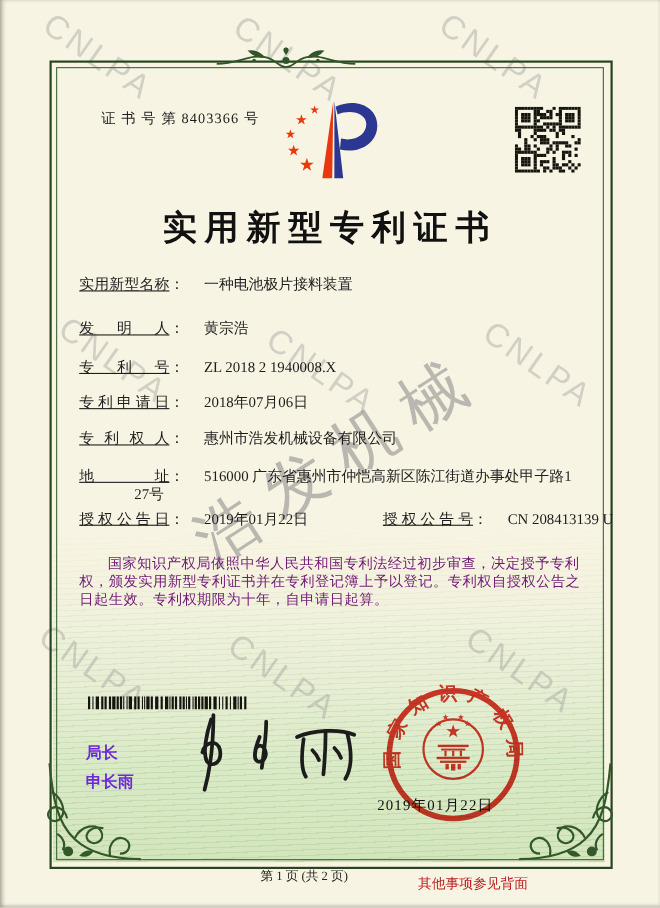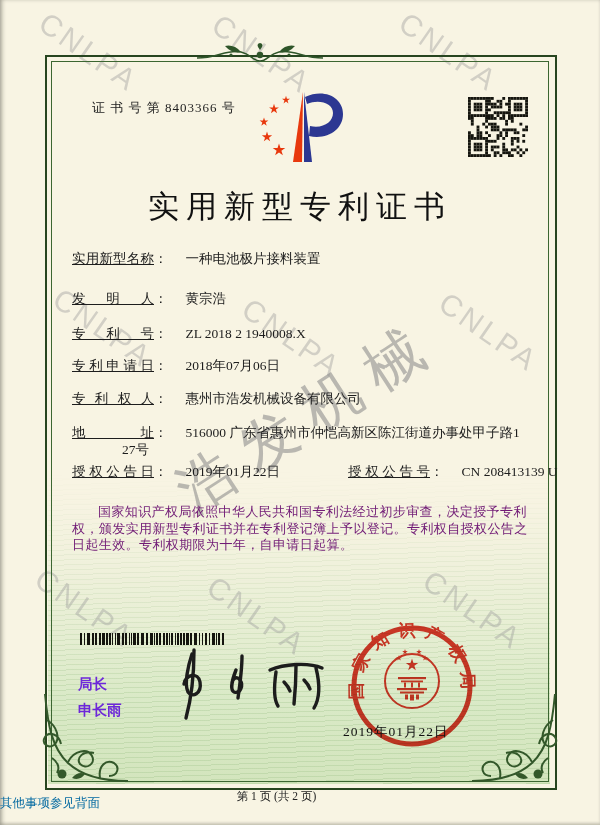--- a/index.html
+++ b/index.html
@@ -19,34 +19,34 @@
         linear-gradient(180deg, rgba(214,232,197,0) 0%, rgba(214,232,197,.55) 35%, #d9e9c6 75%, #d3e5bd 100%);
       -webkit-mask-image:linear-gradient(180deg, transparent 0, rgba(0,0,0,.5) 30%, #000 70%);
               mask-image:linear-gradient(180deg, transparent 0, rgba(0,0,0,.5) 30%, #000 70%);}
   
   .frame-outer{position:absolute;z-index:2;left:45px;top:55px;width:508px;height:731px;border:2.4px solid #27451f;pointer-events:none;}
   .frame-inner{position:absolute;z-index:2;left:51px;top:61px;width:496px;height:719px;border:1px solid #3c6631;pointer-events:none;}
   .ornament{position:absolute;z-index:3;}
   
   .certno{position:absolute;z-index:3;left:92px;top:99px;font-size:13px;letter-spacing:1px;}
   .title{position:absolute;z-index:3;left:0;top:186px;width:600px;text-align:center;
-         font-size:31px;font-weight:400;letter-spacing:7px;color:#111;}
+         font-size:31px;font-weight:700;letter-spacing:7px;color:#111;}
   .row{position:absolute;z-index:3;left:72px;width:480px;font-size:13.5px;white-space:nowrap;}
   .lbl{display:inline-block;width:82px;text-align:justify;text-align-last:justify;text-decoration:underline;}
   .val{margin-left:18px;}
   .pair2{position:absolute;left:276px;top:0;}
   .addr2{position:absolute;z-index:3;left:122px;top:441px;font-size:13.5px;}
   .paras{position:absolute;z-index:3;left:72px;top:504px;width:468px;font-size:13px;line-height:16.5px;letter-spacing:.4px;color:#701a75;}
   .paras p{margin:0;text-indent:2em;}
   .signer{position:absolute;z-index:3;left:78px;font-family:"Liberation Sans","DejaVu Sans",sans-serif;
           font-weight:600;font-size:14.5px;color:#6d28d9;}
   .seal-svg{position:absolute;z-index:4;left:348px;top:622px;mix-blend-mode:multiply;opacity:.93;}
   .seal-date{position:absolute;z-index:5;left:343px;top:723px;font-size:13.5px;letter-spacing:1px;color:#111;}
   .pgfoot{position:absolute;z-index:3;left:0;top:789px;width:553px;text-align:center;font-size:11.5px;color:#222;}
-  .backnote{position:absolute;z-index:3;left:0;top:795px;width:480px;text-align:left;font-size:12.5px;color:#0369a1;}
+  .backnote{position:absolute;z-index:3;left:0;top:795px;width:480px;text-align:right;font-size:12.5px;color:#b91c1c;}
   svg{display:block;}
 </style>
 </head>
 <body>
 
 <div class="page">
 
   <span class="wm" style="left:52px;top:6px">CNLPA</span>
   <span class="wm" style="left:225px;top:8px">CNLPA</span>
   <span class="wm" style="left:412px;top:6px">CNLPA</span>

